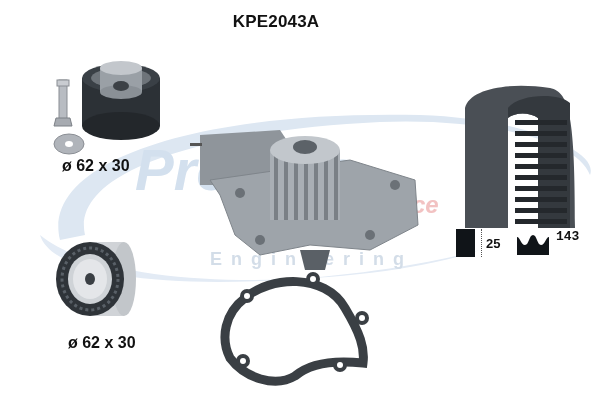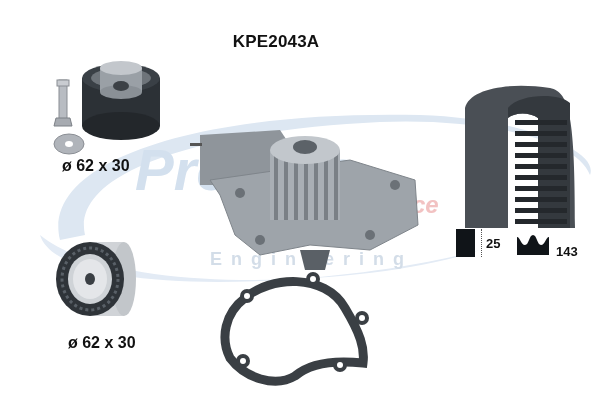--- a/index.html
+++ b/index.html
@@ -1,18 +1,18 @@
 <!DOCTYPE html>
 <html><head>
 <meta charset="utf-8">
 <style>
   html, body { margin: 0; padding: 0; background: #ffffff; }
   body { width: 600px; height: 400px; position: relative; overflow: hidden; font-family: "Liberation Sans", sans-serif; }
   .abs { position: absolute; }
-  .title { left: 0; top: 32px; width: 552px; text-align: center; font-weight: bold; font-size: 17px; color: #111; letter-spacing: 0.2px; }
+  .title { left: 0; top: 12px; width: 552px; text-align: center; font-weight: bold; font-size: 17px; color: #111; letter-spacing: 0.2px; }
   .dim-label { font-weight: bold; font-size: 16px; color: #111; white-space: nowrap; }
   .watermark { left: 0; top: 0; width: 600px; height: 400px; pointer-events: none; }
   .spec-num { font-weight: bold; font-size: 13px; color: #111; }
 </style>
 </head>
 <body>
 
 <svg class="abs watermark" viewBox="0 0 600 400">
   <path d="M60,240 C40,160 200,110 420,115 C520,118 600,150 590,175 C575,135 470,118 380,122 C210,130 70,170 85,235 Z" fill="#dde7f2"></path>
   <path d="M40,235 C60,300 330,290 480,250 C380,285 120,300 40,235 Z" fill="#e3ebf5"></path>
@@ -114,13 +114,13 @@
   </g>
 </svg>
 
 <div class="abs" style="left:456px;top:229px;width:19px;height:28px;background:#101418;"></div>
 <div class="abs" style="left:481px;top:229px;width:1px;height:28px;border-left:1px dotted #555;"></div>
 <div class="abs spec-num" style="left:486px;top:236px;">25</div>
 
 <svg class="abs" style="left:517px;top:233px;" width="32" height="22" viewBox="0 0 32 22">
   <path d="M0,22 L0,4 C3,4 4,12 8,12 C12,12 12,2 16,2 C20,2 20,12 24,12 C28,12 29,4 32,4 L32,22 Z" fill="#101418"></path>
 </svg>
-<div class="abs spec-num" style="left:556px;top:244px;">143</div>
+<div class="abs spec-num" style="left:556px;top:229px;font-family:Liberation Mono, monospace;">143</div>
 
 </body></html>

